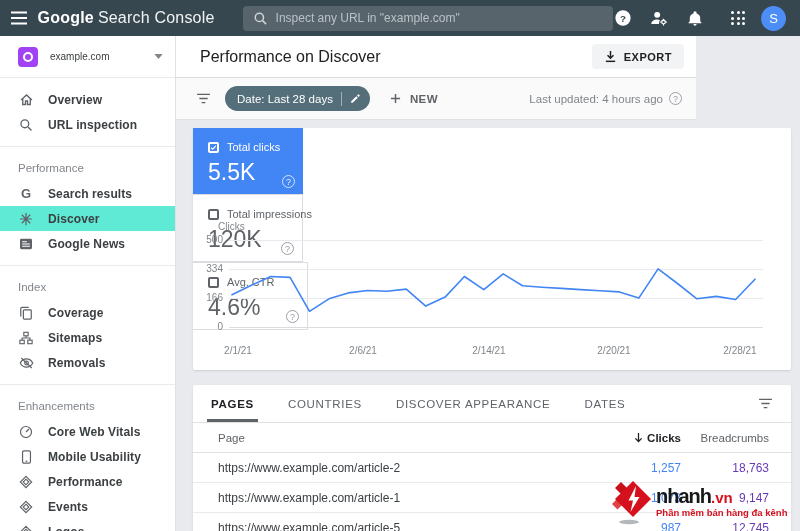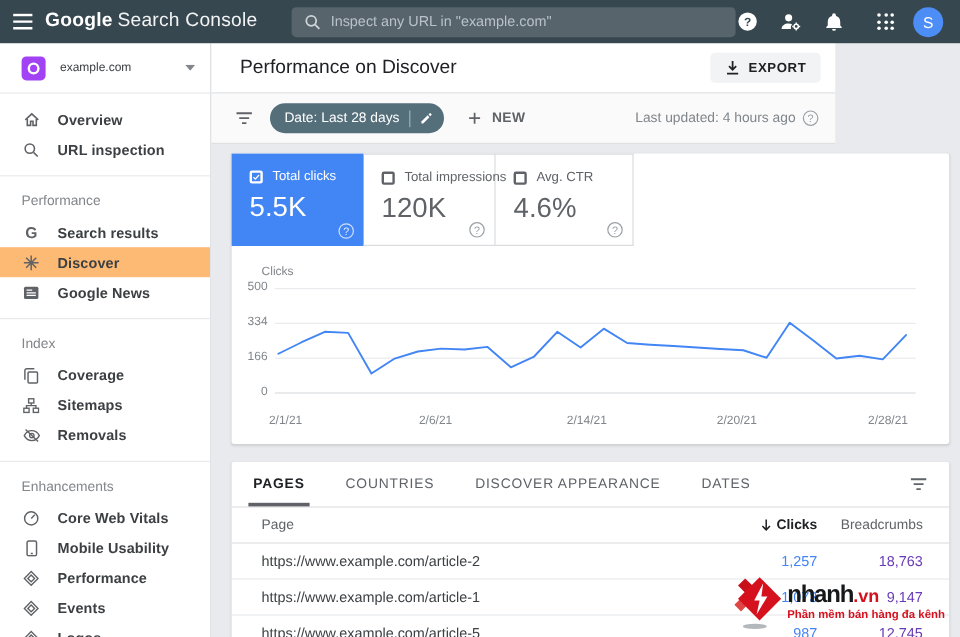--- a/index.html
+++ b/index.html
@@ -33,21 +33,21 @@
               border-bottom: 1px solid #e8eaed; cursor: pointer; }
   .prop-icon { width: 20px; height: 20px; border-radius: 4px; background: #a142f4; display: flex;
                align-items: center; justify-content: center; margin-right: 12px; flex: none; }
   .prop-icon span { width: 10px; height: 10px; border: 2px solid #fff; border-radius: 50%; display: block; }
   .prop-name { font-size: 10px; color: #3c4043; flex: 1; }
   .nav-group { padding: 9px 0; border-bottom: 1px solid #e8eaed; }
   .nav-group:last-child { border-bottom: none; }
   .section-label { font-size: 11.5px; color: #80868b; padding: 6px 18px 7px; }
   .nav-item { height: 25px; display: flex; align-items: center; padding: 0 18px; cursor: pointer;
               color: #3c4043; }
-  .nav-item.selected { background: #fdba74; }
+  .nav-item.selected { background: #5eead4; }
   .nav-item .nicon { width: 16px; height: 16px; margin-right: 14px; display: flex; align-items: center;
                      justify-content: center; color: #5f6368; flex: none; }
   .nav-item .nlabel { font-size: 12px; font-weight: 700; color: #3c4043; letter-spacing: .1px; }
   .g-glyph { font-size: 13px; font-weight: 700; color: #5f6368; line-height: 1; }
 
   
   .main { position: absolute; left: 176px; top: 36px; width: 520px; height: 495px; }
   .page-header { height: 42px; background: #fff; border-bottom: 1px solid #dadce0; display: flex;
                  align-items: center; padding: 0 12px 0 24px; }
   .page-title { font-size: 16px; color: #202124; flex: 1; }
@@ -62,21 +62,21 @@
                align-items: center; padding: 0 9px 0 12px; font-size: 11.5px; cursor: pointer; }
   .date-chip .chip-div { width: 1px; height: 14px; background: rgba(255,255,255,.45); margin: 0 8px; }
   .new-btn { display: flex; align-items: center; gap: 9px; margin-left: 20px; color: #5f6368;
              font-size: 11.5px; font-weight: 700; letter-spacing: .4px; cursor: pointer; background: none; border: none;
              font-family: "Liberation Sans", sans-serif; }
   .last-updated { margin-left: auto; display: flex; align-items: center; gap: 6px; color: #80868b; font-size: 11.5px; }
 
   
   .chart-card { position: absolute; left: 17px; top: 92px; width: 598px; height: 242px; background: #fff;
                 border-radius: 2px; box-shadow: 0 1px 2px rgba(60,64,67,.15); }
-  .metric-strip { display: flex; height: 77px; }
+  .metric-strip { display: flex; height: 77px; flex-direction: column; }
   .metric-card { width: 110px; padding: 13px 10px 8px 15px; position: relative; cursor: pointer;
                  border: 1px solid #dadce0; border-left: none; }
   .metric-card.first { border: none; }
   .metric-card.selected { background: #4285f4; border: none; }
   .metric-head { display: flex; align-items: center; gap: 8px; }
   .mc-checkbox { width: 11px; height: 11px; border: 2px solid #5f6368; border-radius: 2px; flex: none;
                  display: flex; align-items: center; justify-content: center; }
   .selected .mc-checkbox { border-color: #fff; }
   .mc-label { font-size: 11px; color: #5f6368; white-space: nowrap; }
   .selected .mc-label { color: #fff; }

